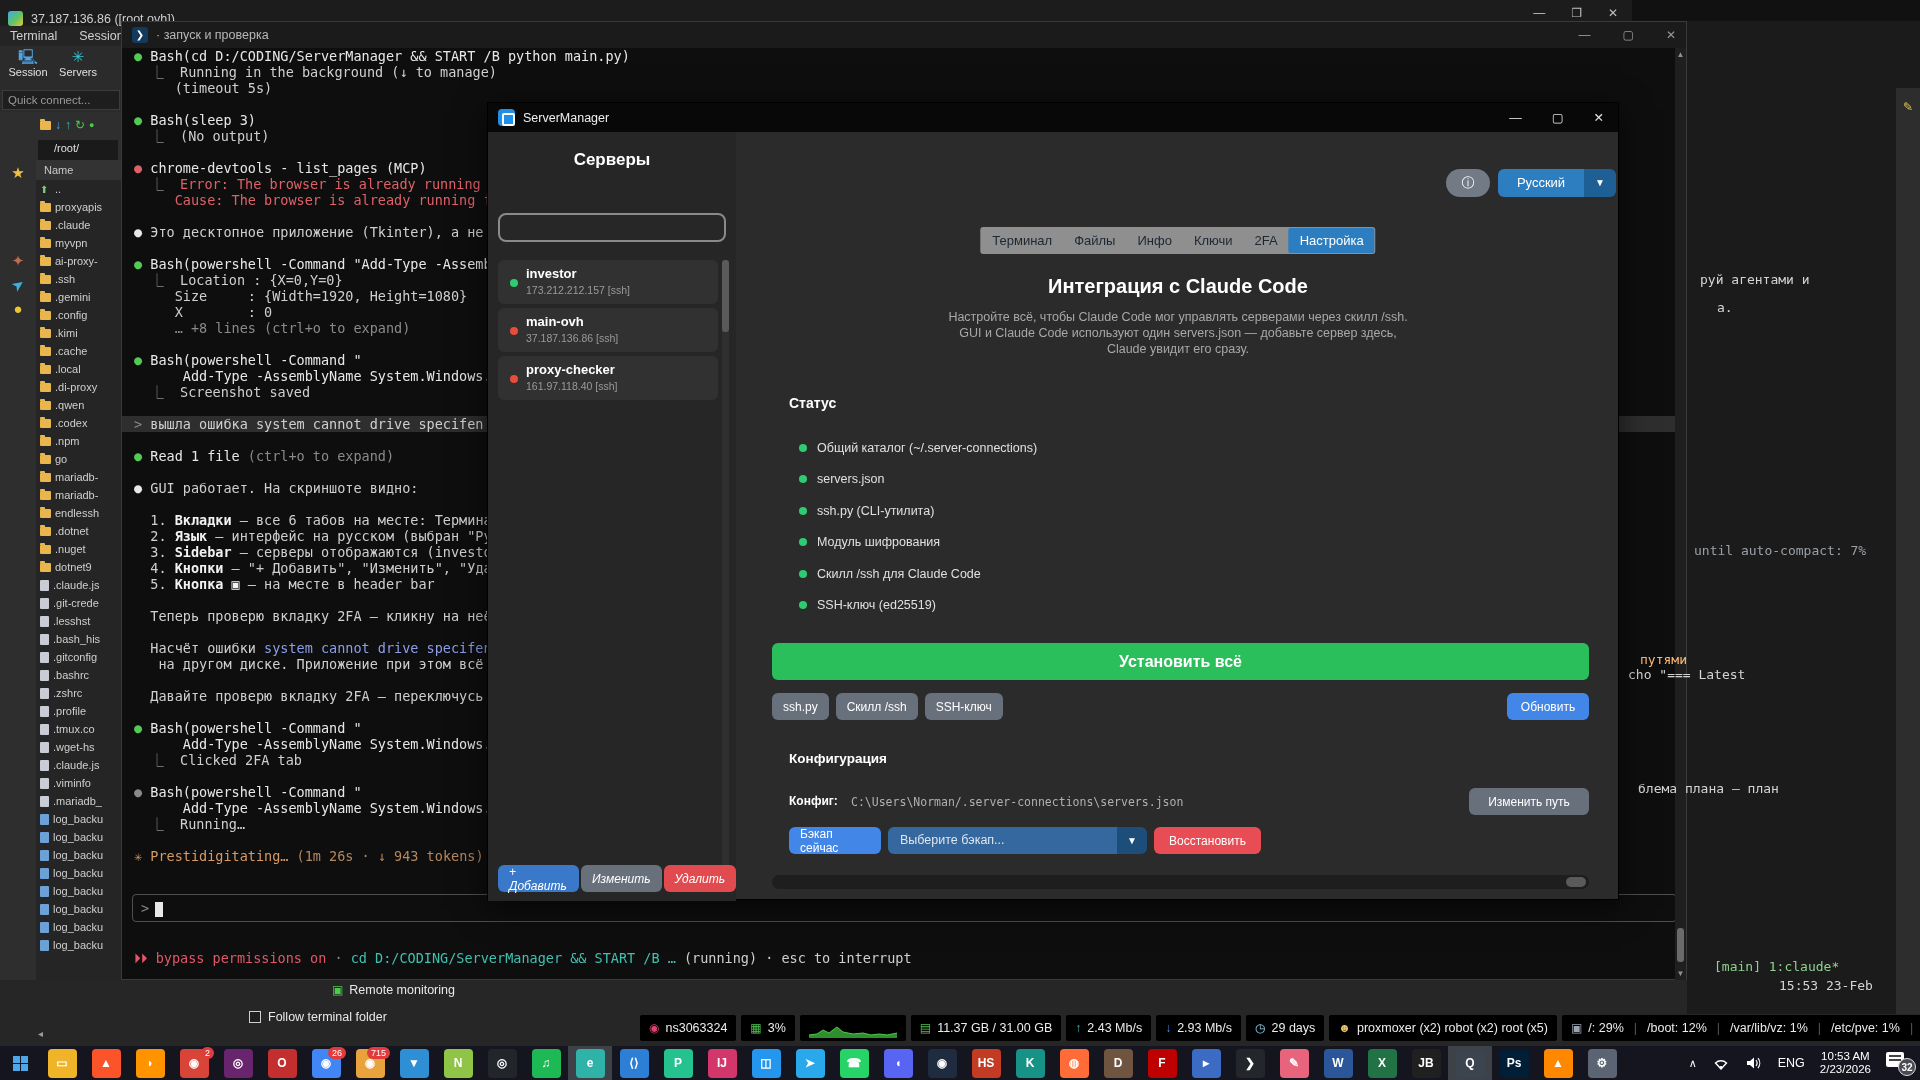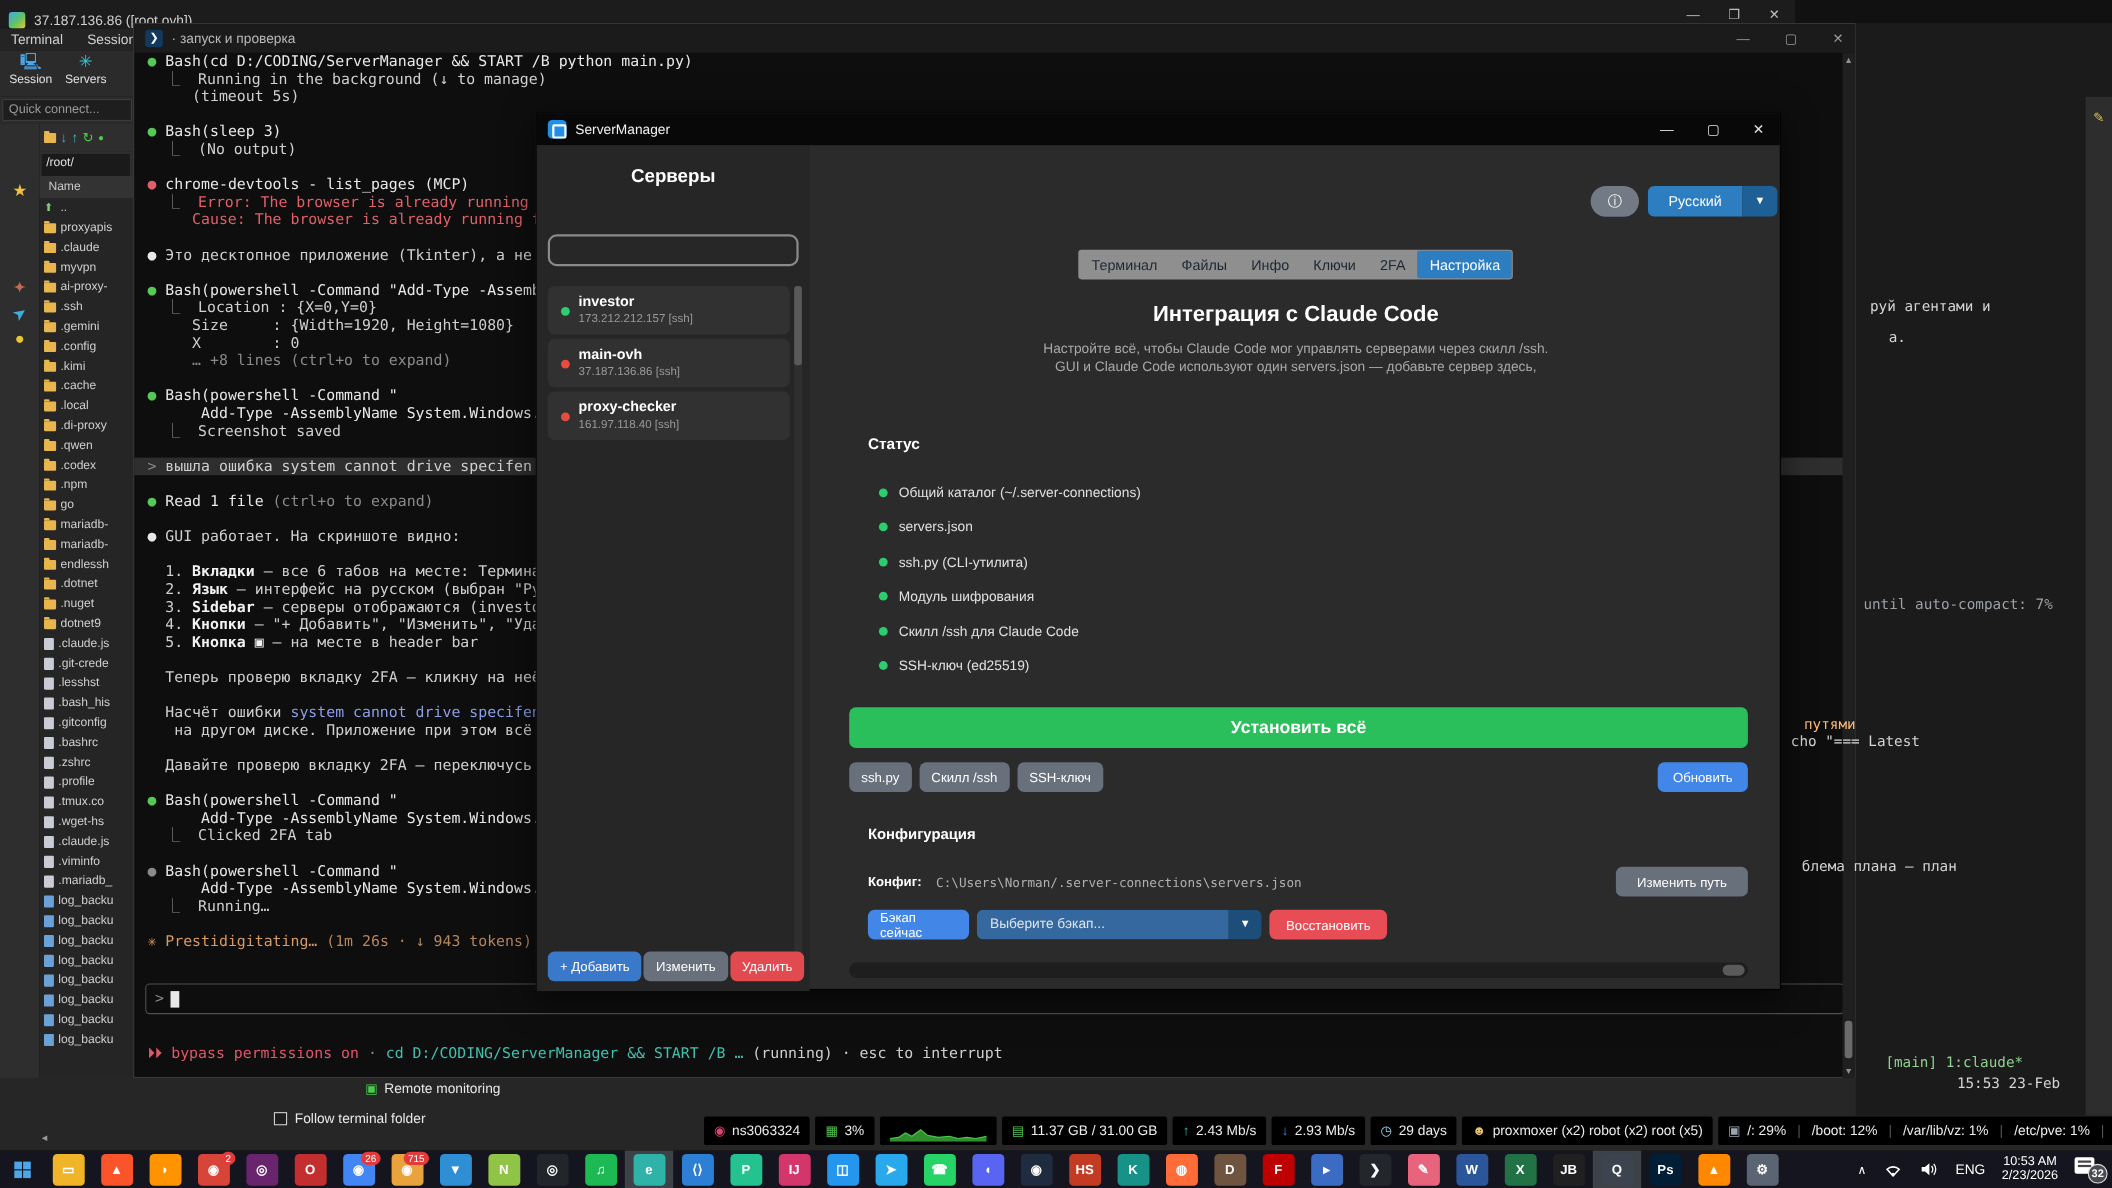--- a/index.html
+++ b/index.html
@@ -14,21 +14,21 @@
   #moba-menubar { left:0; top:26px; width:1920px; height:20px; background:#242424; display:flex; align-items:center; gap:22px; padding-left:10px; color:#d0d0d0; font-size:12.5px; }
   #moba-toolbar { left:0; top:46px; width:1920px; height:42px; background:#2b2b2b; }
   .tool-item { position:absolute; top:2px; width:52px; text-align:center; color:#e0e0e0; font-size:11px; }
   .tool-ic { font-size:15px; line-height:18px; display:block; }
   #quickconnect-row { left:0; top:88px; width:1920px; height:24px; background:#2b2b2b; }
   #quickconnect { position:absolute; left:2px; top:2px; width:118px; height:20px; background:#1e1e1e; border:1px solid #3c3c3c; color:#9a9a9a; font-size:11.5px; line-height:18px; padding-left:5px; }
   #moba-leftstrip { left:0; top:112px; width:36px; height:902px; background:#2e2e2e; }
   .strip-ic { position:absolute; left:0; width:36px; text-align:center; font-size:15px; }
   #file-toolbar { left:36px; top:112px; width:85px; height:26px; background:#2e2e2e; display:flex; align-items:center; gap:4px; padding-left:4px; font-size:12px; }
   #path-row { left:36px; top:138px; width:85px; height:22px; background:#2e2e2e; }
-  #path-field { position:absolute; left:2px; top:2px; width:80px; height:29px; background:#1a1a1a; color:#e0e0e0; font-size:11px; line-height:17px; padding-left:4px; }
+  #path-field { position:absolute; left:2px; top:2px; width:80px; height:29px; background:#1a1a1a; color:#e0e0e0; font-size:11px; line-height:17px; padding-left:16px; }
   #name-header { left:36px; top:160px; width:85px; height:20px; background:#333; color:#c8c8c8; font-size:11px; line-height:20px; padding-left:8px; }
   #file-panel { left:36px; top:180px; width:85px; height:800px; background:#252525; overflow:hidden; }
   .file-row { height:18px; display:flex; align-items:center; gap:4px; padding-left:4px; color:#cfcfcf; font-size:11px; white-space:nowrap; }
   .ic-folder { width:11px; height:9px; background:#e8b64c; border-radius:1px; position:relative; flex:none; }
   .ic-folder::before { content:""; position:absolute; left:0; top:-2px; width:5px; height:2px; background:#e8b64c; border-radius:1px 1px 0 0; }
   .ic-file { width:9px; height:11px; background:#c9ccd4; border-radius:1px; flex:none; }
   .ic-log { width:9px; height:11px; background:#6aa2d8; border-radius:1px; flex:none; }
   .ic-up { color:#7fc97f; font-size:10px; width:11px; flex:none; }
   #moba-bottom { left:0; top:980px; width:1920px; height:66px; background:#262626; }
   #remote-monitoring { position:absolute; left:332px; top:3px; color:#e8e8e8; font-size:12.5px; display:flex; gap:6px; align-items:center; }
@@ -75,21 +75,21 @@
   #sm-sidebar { position:absolute; left:0; top:29px; width:248px; height:769px; background:#262626; }
   #sm-side-title { text-align:center; margin-top:18px; color:#fff; font-size:17px; font-weight:bold; }
   #sm-search { position:absolute; left:10px; top:81px; width:228px; height:29px; background:#272727; border:2px solid #8a8a8a; border-radius:8px; }
   #server-list { position:absolute; left:10px; top:128px; width:220px; }
   .srv-card { height:44px; background:#313131; border-radius:6px; margin-bottom:4px; position:relative; padding:6px 6px 0 28px; }
   .srv-dot { position:absolute; left:12px; top:19px; width:8px; height:8px; border-radius:50%; }
   .srv-name { color:#fff; font-size:13px; font-weight:bold; }
   .srv-ip { color:#9a9a9a; font-size:10.5px; margin-top:3px; }
   #sm-side-scroll { position:absolute; left:234px; top:128px; width:7px; height:610px; background:#2f2f2f; border-radius:3px; }
   #sm-side-thumb { position:absolute; left:0; top:0; width:7px; height:72px; background:#5a5a5a; border-radius:3px; }
-  #sm-side-btns { position:absolute; left:10px; bottom:9px; display:flex; gap:2px; }
+  #sm-side-btns { position:absolute; left:10px; bottom:9px; display:flex; gap:2px;font-style:italic; }
   .sbtn { height:27px; border-radius:6px; color:#fff; font-size:12px; display:flex; align-items:center; justify-content:center; padding:0 11px; }
   #sm-main { position:absolute; left:248px; top:29px; width:884px; height:769px; }
   #sm-info-pill { position:absolute; right:130px; top:37px; width:44px; height:28px; background:#717a85; border-radius:14px; color:#fff; text-align:center; line-height:28px; font-size:13px; }
   #sm-lang { position:absolute; right:4px; top:37px; height:28px; display:flex; border-radius:6px; overflow:hidden; }
   #sm-lang-label { width:86px; background:#2d7dc1; color:#fff; font-size:13px; text-align:center; line-height:28px; }
   #sm-lang-chev { width:32px; background:#1e5f96; color:#fff; font-size:10px; text-align:center; line-height:28px; }
   #sm-tabs { position:absolute; left:50%; transform:translateX(-50%); top:95px; display:flex; background:#8f8f8f; border-radius:3px; padding:1px; }
   .sm-tab { padding:5px 11px; font-size:13px; color:#1d2733; white-space:nowrap; }
   .sm-tab.active { background:#2d7dc1; color:#fff; border-radius:2px; }
   #sm-claude-title { position:absolute; left:0; top:143px; width:100%; text-align:center; color:#fff; font-size:20px; font-weight:bold; }
@@ -558,20 +558,21 @@
         <div class="sm-tab">Файлы</div>
         <div class="sm-tab">Инфо</div>
         <div class="sm-tab">Ключи</div>
         <div class="sm-tab">2FA</div>
         <div class="sm-tab active">Настройка</div>
       </div>
     <div id="sm-claude-title">Интеграция с Claude Code</div>
     <div id="sm-sub">
         <div>Настройте всё, чтобы Claude Code мог управлять серверами через скилл /ssh.</div>
         <div>GUI и Claude Code используют один servers.json — добавьте сервер здесь,</div>
+        <div>Claude увидит его сразу.</div>
       </div>
     <div id="sm-status-title">Статус</div>
     <div id="status-list">
         <div class="st-item">
           <span class="st-dot"></span>
           <span>Общий каталог (~/.server-connections)</span>
         </div>
         <div class="st-item">
           <span class="st-dot"></span>
           <span>servers.json</span>

